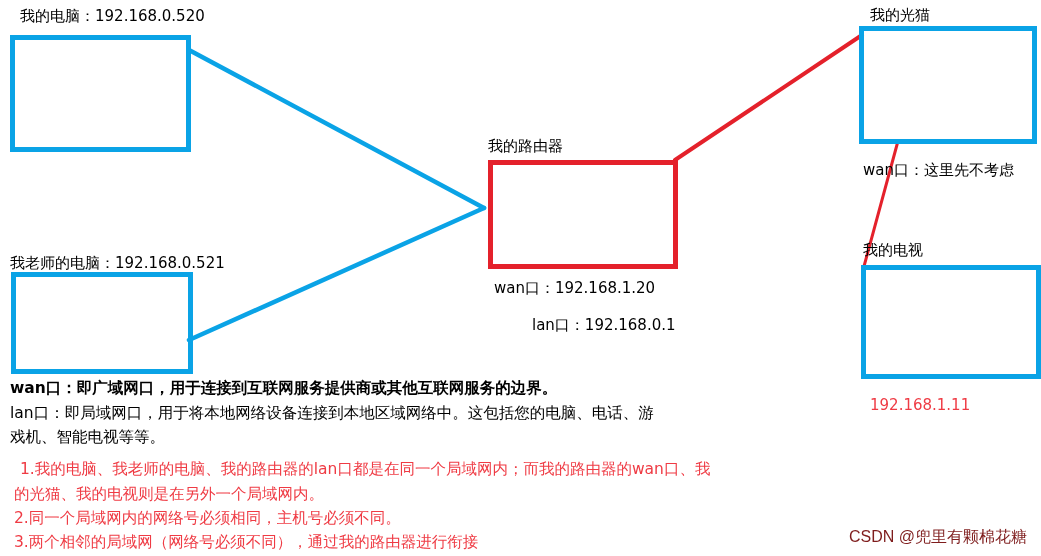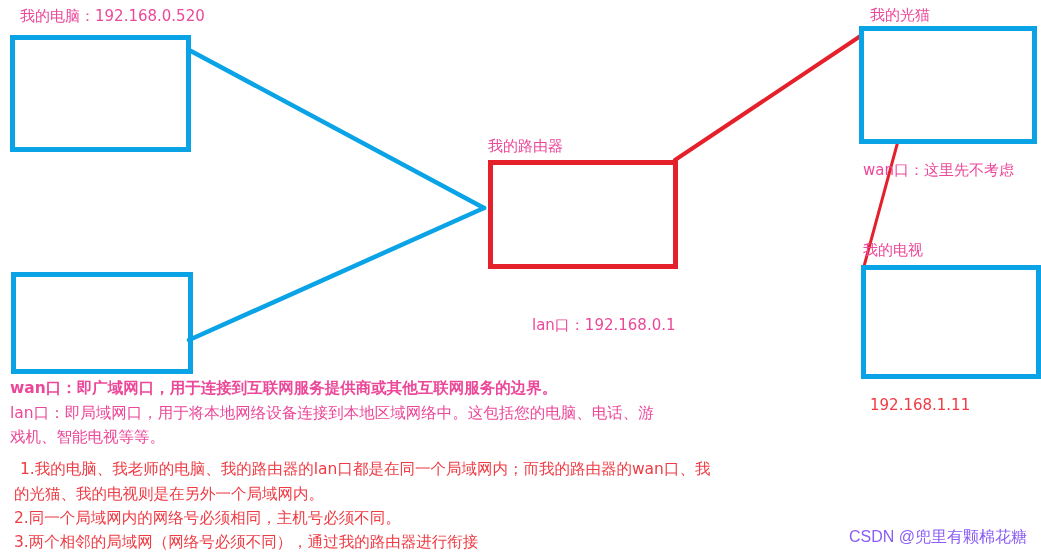--- a/index.html
+++ b/index.html
@@ -1,47 +1,49 @@
 <!DOCTYPE html>
 <html><head>
 <meta charset="utf-8">
 <style>
   html, body { margin: 0; padding: 0; background: #ffffff; }
   body { width: 1041px; height: 556px; position: relative; overflow: hidden;
          font-family: "DejaVu Sans", "Liberation Sans", sans-serif; }
   .canvas { position: absolute; left: 0; top: 0; width: 1041px; height: 556px; }
   .lbl { position: absolute; white-space: nowrap; font-size: 15px; line-height: 18px; }
-  .blue { color: #ec4899; }
+  .blue { color: #000000; }
   .red { color: #ef3b44; }
   .box { position: absolute; box-sizing: border-box; border: 5px solid #0aa3e6; background: transparent; }
   .box.red-box { border-color: #e4212b; }
   svg.lines { position: absolute; left: 0; top: 0; }
   .para { position: absolute; left: 10px; font-size: 15.5px; line-height: 24px; white-space: nowrap; }
-  .watermark { position: absolute; right: 14px; bottom: 8px; font-size: 16px; color: #8b5cf6;
+  .watermark { position: absolute; right: 14px; bottom: 8px; font-size: 16px; color: #7f1d1d;
                font-family: "Liberation Sans", "DejaVu Sans", sans-serif; }
 </style>
 </head>
 <body>
 
 <div class="canvas">
 
   <svg class="lines" width="1041" height="556">
     <line x1="189" y1="50" x2="484" y2="208" stroke="#0aa3e6" stroke-width="4.5" stroke-linecap="round"></line>
     <line x1="189" y1="340" x2="484" y2="208" stroke="#0aa3e6" stroke-width="4.5" stroke-linecap="round"></line>
     <line x1="675" y1="160" x2="862" y2="35" stroke="#e4212b" stroke-width="4" stroke-linecap="round"></line>
     <line x1="898" y1="141" x2="863" y2="270" stroke="#e4212b" stroke-width="3" stroke-linecap="round"></line>
   </svg>
 
   <div class="lbl blue" style="left:20px; top:7px;">我的电脑：192.168.0.520</div>
   <div class="box" style="left:10px; top:35px; width:181px; height:117px;"></div>
 
+  <div class="lbl blue" style="left:10px; top:254px;">我老师的电脑：192.168.0.521</div>
   <div class="box" style="left:11px; top:272px; width:182px; height:102px;"></div>
 
   <div class="lbl blue" style="left:488px; top:137px;">我的路由器</div>
   <div class="box red-box" style="left:488px; top:160px; width:190px; height:109px;"></div>
+  <div class="lbl blue" style="left:494px; top:279px;">wan口：192.168.1.20</div>
   <div class="lbl blue" style="left:494px; top:316px;margin-left:38px;">lan口：192.168.0.1</div>
 
   <div class="lbl blue" style="left:870px; top:6px;">我的光猫</div>
   <div class="box" style="left:859px; top:26px; width:178px; height:118px;"></div>
   <div class="lbl" style="left:863px; top:161px;">
     <span class="blue">wan口：</span><span class="blue">这里先不考虑</span>
   </div>
 
   <div class="lbl blue" style="left:863px; top:241px;">我的电视</div>
   <div class="box" style="left:861px; top:265px; width:180px; height:114px;"></div>

